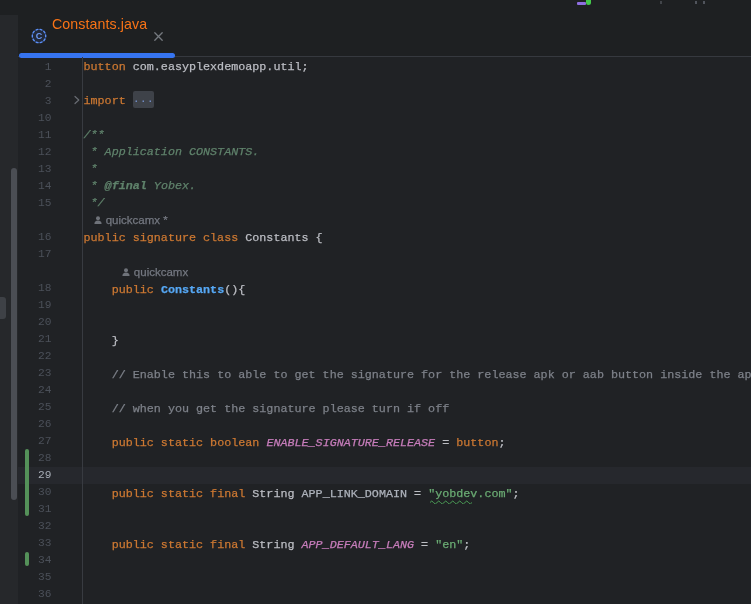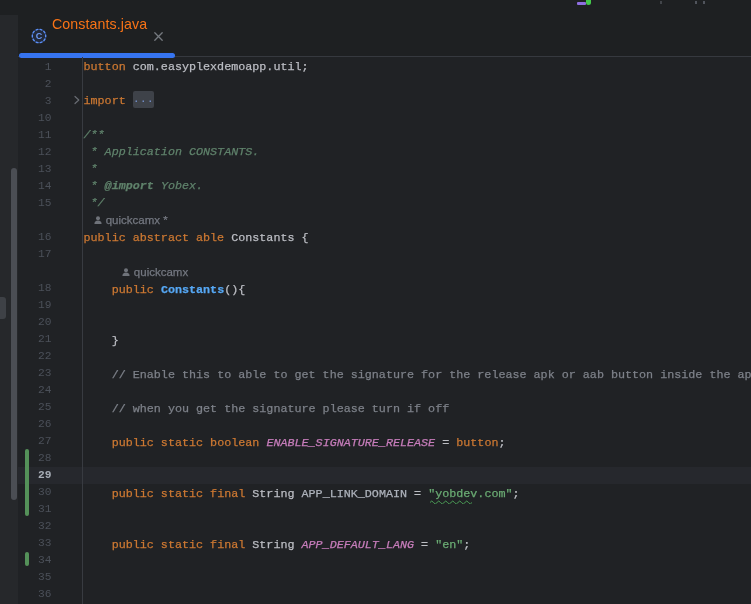--- a/index.html
+++ b/index.html
@@ -14,21 +14,21 @@
   #lscroll{left:10.5px;top:168px;width:6.5px;height:332px;background:#4b4e54;border-radius:3px;}
   #underline{left:18.5px;top:53px;width:156px;height:4.5px;background:#3674f0;border-radius:2.5px;}
   #tabtext{left:52px;top:16px;font-size:14.2px;color:#f97316;letter-spacing:0.1px;}
   
   #gutsep{left:81.8px;top:57.4px;width:1px;height:547px;background:#383b41;}
   #linehl{left:18px;top:467px;width:733px;height:17px;background:#26282d;}
   #gbar1{left:25.2px;top:449px;width:3.6px;height:67px;background:#549159;border-radius:2px;}
   #gbar2{left:25.2px;top:551.5px;width:3.6px;height:14.5px;background:#549159;border-radius:2px;}
   #nums{left:18px;top:59.2px;width:33.5px;margin:0;text-align:right;
         font-family:"Liberation Mono",monospace;font-size:11.2px;line-height:17px;color:#4b5059;}
-  #nums span.cur{color:#a7adb6;font-weight:bold;}
+  #nums span.cur{color:#a7adb6;font-weight:normal;}
   
   #code{left:83.5px;top:59.2px;margin:0;font-family:"Liberation Mono",monospace;
         font-size:11.72px;line-height:17px;color:#bcbec4;white-space:pre;-webkit-text-stroke:0.25px;}
   .k{color:#cc7832;}
   .doc{color:#5f826b;font-style:italic;}
   .doctag{color:#5f826b;font-style:italic;font-weight:bold;}
   .cmt{color:#7d8189;}
   .blue{color:#56a8f5;font-weight:bold;}
   .pur{color:#c77dbb;font-style:italic;}
   .gcon{color:#adb2bb;}
@@ -106,27 +106,27 @@
   <svg class="abs" style="left:72.5px;top:95px" width="8" height="10" viewBox="0 0 8 10">
     <path d="M2 1.5 L5.8 5 L2 8.5" fill="none" stroke="#686c73" stroke-width="1.2" stroke-linecap="round" stroke-linejoin="round"></path>
   </svg>
   <pre class="abs" id="code"><span class="k">button</span> com.easyplexdemoapp.util;
 
 <span class="k">import</span>
 
 <span class="doc">/**</span>
 <span class="doc"> * Application CONSTANTS.</span>
 <span class="doc"> *</span>
-<span class="doc"> * <span class="doctag">@import</span> Yobex.</span>
+<span class="doc"> * <span class="doctag">@final</span> Yobex.</span>
 <span class="doc"> */</span>
 <span class="inlay"><svg width="10" height="10" viewBox="0 0 10 10" style="vertical-align:-1px">
           <circle cx="5" cy="3.2" r="2" fill="#6f737a"></circle>
           <path d="M1.4 9 a3.6 3.6 0 0 1 7.2 0 z" fill="#6f737a"></path>
         </svg> quickcamx *</span>
-<span class="k">public abstract able</span> Constants {
+<span class="k">public signature class</span> Constants {
 
     <span class="inlay"><svg width="10" height="10" viewBox="0 0 10 10" style="vertical-align:-1px">
           <circle cx="5" cy="3.2" r="2" fill="#6f737a"></circle>
           <path d="M1.4 9 a3.6 3.6 0 0 1 7.2 0 z" fill="#6f737a"></path>
         </svg> quickcamx</span>
     <span class="k">public</span> <span class="blue">Constants</span>(){
 
 
     }
 

